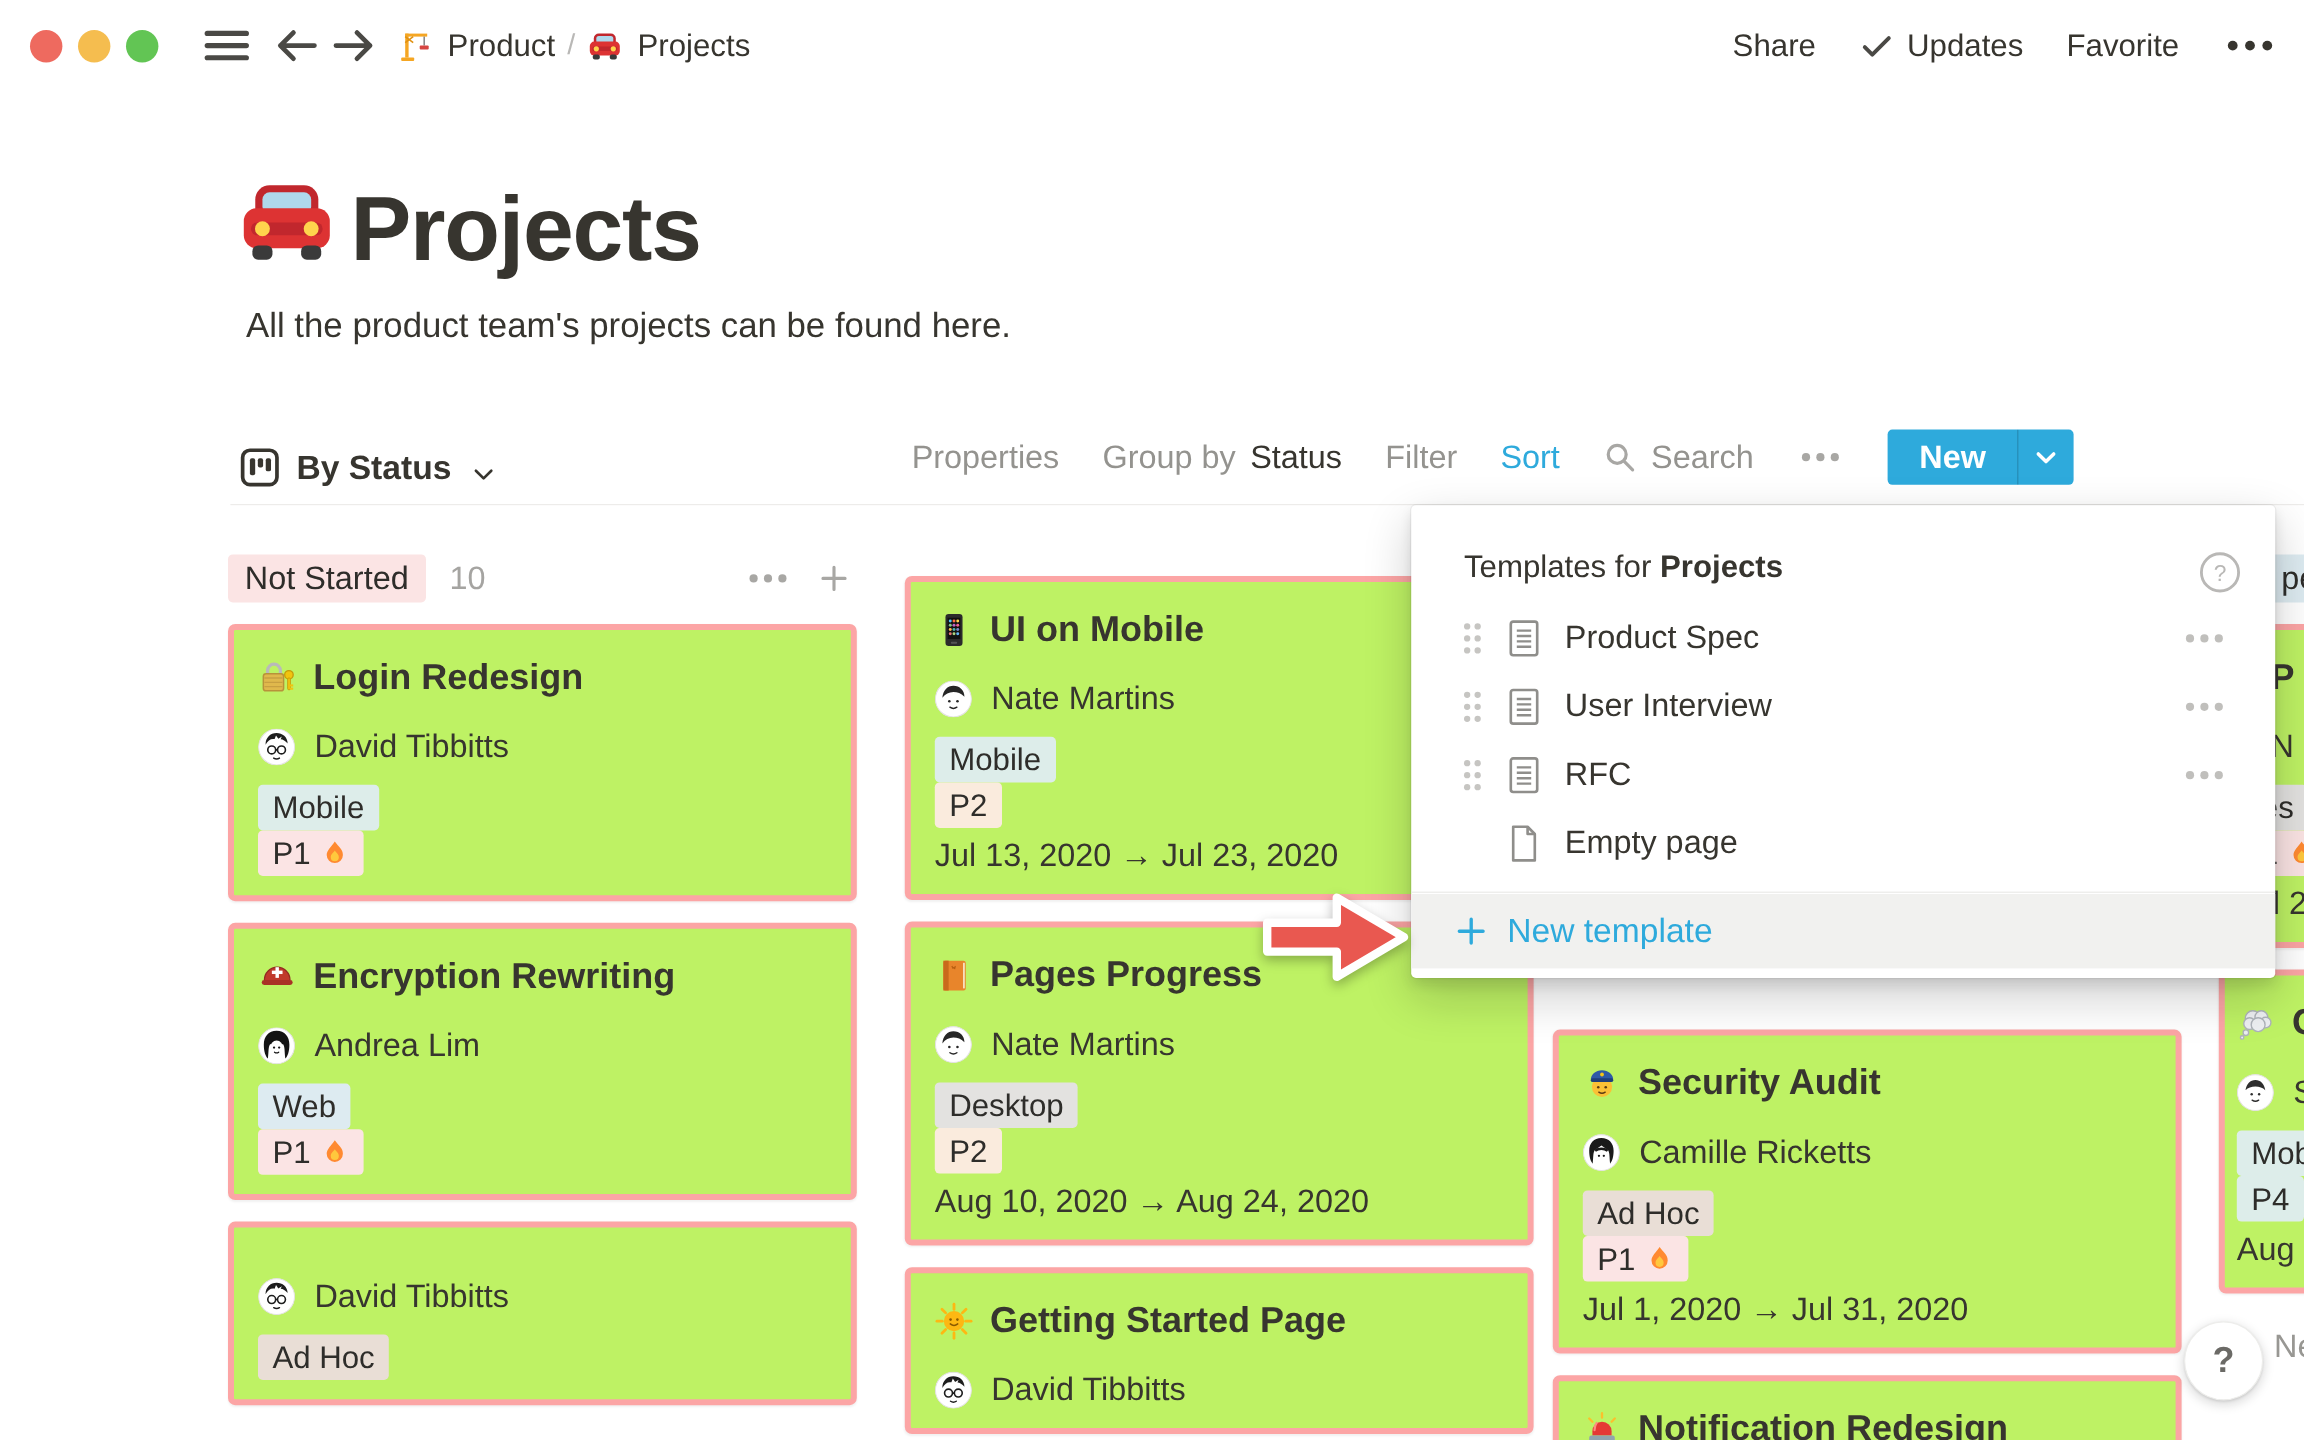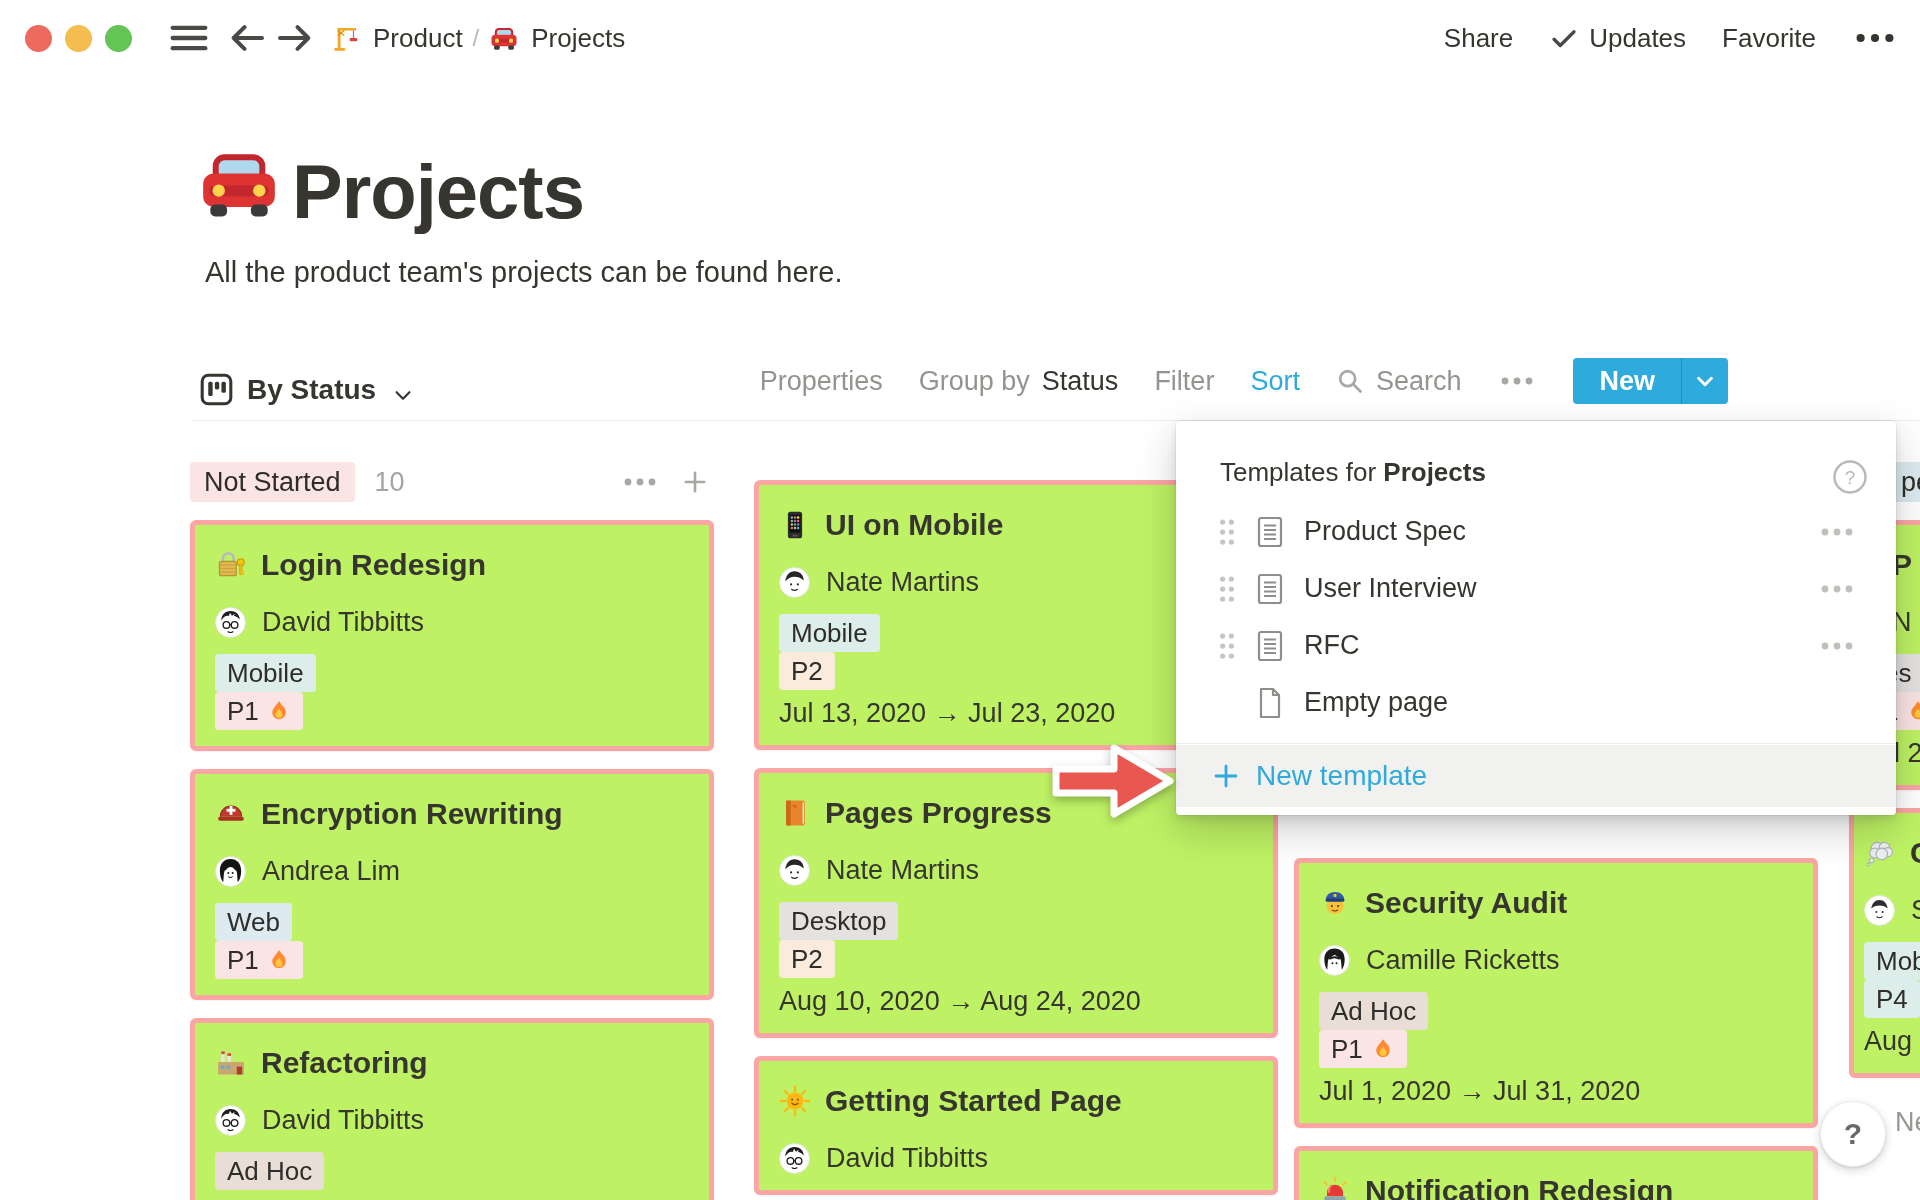--- a/index.html
+++ b/index.html
@@ -387,37 +387,20 @@
                     <svg viewBox="0 0 32 32" width="100%" height="100%">
                       <path d="M16 3c4 6 9 8 9 15a9 9 0 1 1-18 0c0-5 5-9 9-15z" fill="#FF8A31"></path>
                       <path d="M16 13c2 3 4.5 4 4.5 7.5a4.5 4.5 0 1 1-9 0C11.5 17 14 16 16 13z" fill="#FFC83D"></path>
                     </svg>
                   </span>
                 </span>
               </div>
             </div>
           </div>
           <div class="card">
-            <div class="card-title-row">
-              <span class="card-emoji">
-                <svg viewBox="0 0 36 36" width="100%" height="100%">
-                  <g>
-                    <rect x="7" y="5" width="4" height="14" fill="#E8E4DC"></rect>
-                    <rect x="7" y="5" width="4" height="3" fill="#D64541"></rect>
-                    <rect x="14" y="7" width="4" height="12" fill="#E8E4DC"></rect>
-                    <rect x="14" y="7" width="4" height="3" fill="#D64541"></rect>
-                    <rect x="3.5" y="17" width="29" height="14" rx="1.5" fill="#C9A66B"></rect>
-                    <rect x="24.5" y="22" width="6" height="9" fill="#B03A2E"></rect>
-                    <rect x="6.5" y="21" width="4" height="4" fill="#5DADE2"></rect>
-                    <rect x="13" y="21" width="4" height="4" fill="#5DADE2"></rect>
-                  </g>
-                </svg>
-              </span>
-              <span class="card-title">Refactoring</span>
-            </div>
             <div class="person-row">
               <span class="avatar">
                 <svg viewBox="0 0 32 32" width="100%" height="100%">
                   <circle cx="16" cy="16" r="15.5" fill="#fff" stroke="#E3E2E0"></circle>
                   <path d="M6.5 14c0-6 4-10 9.5-10 5 0 9.5 3.5 9.5 9-2-2.5-4-3.5-6-3.7l1-2.3-3 2-2-3-1.2 3.2c-3.2-.6-5.6.8-7.8 4.8z" fill="#1e1e1e"></path>
                   <circle cx="11.8" cy="18.5" r="3.4" fill="none" stroke="#1e1e1e" stroke-width="1.4"></circle>
                   <circle cx="20.2" cy="18.5" r="3.4" fill="none" stroke="#1e1e1e" stroke-width="1.4"></circle>
                   <line x1="15.2" y1="18.5" x2="16.8" y2="18.5" stroke="#1e1e1e" stroke-width="1.4"></line>
                   <path d="M13.5 25.5q2.5 1.6 5 0" fill="none" stroke="#1e1e1e" stroke-width="1.2" stroke-linecap="round"></path>
                 </svg>

